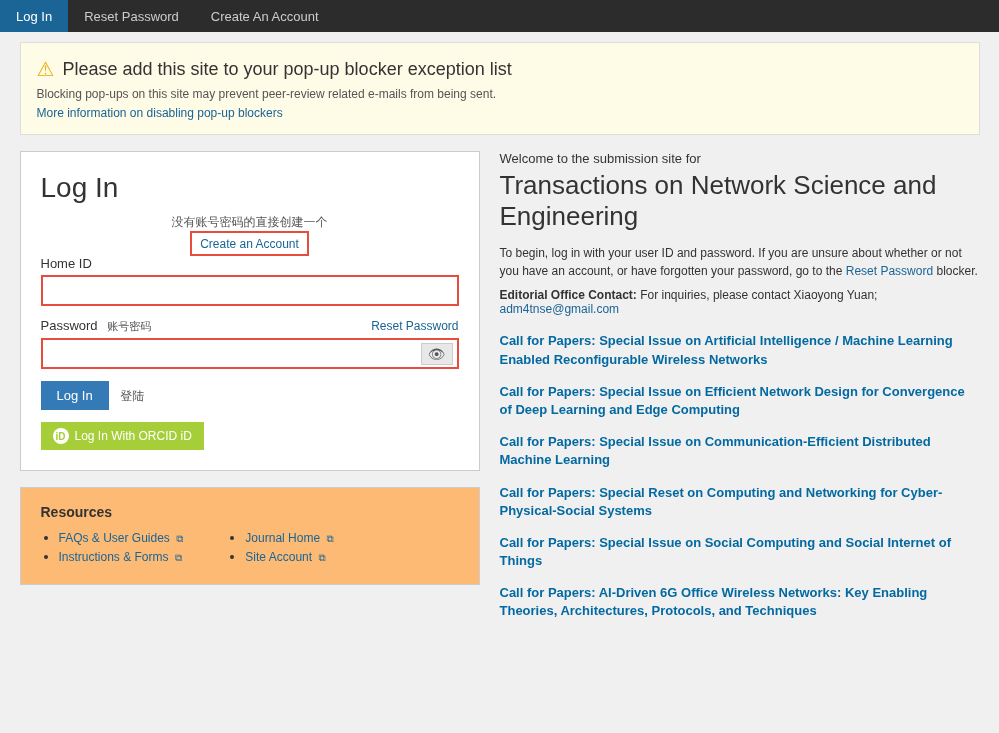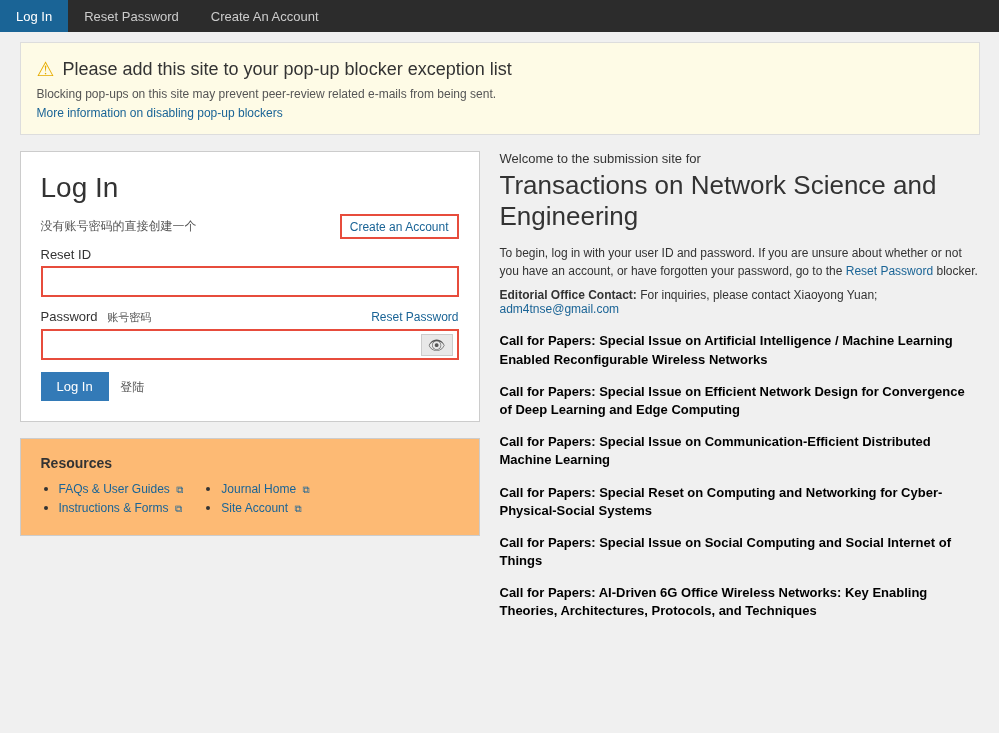--- a/index.html
+++ b/index.html
@@ -85,21 +85,21 @@
     .login-box h2 {
       font-size: 28px;
       font-weight: normal;
       color: #333;
       margin-bottom: 10px;
     }
     .create-account-row {
       display: flex;
       justify-content: space-between;
       align-items: center;
-      margin-bottom: 8px;
+      flex-direction: column;
     }
     .create-account-note {
       font-size: 12px;
       color: #555;
     }
     .create-account-link-box {
       border: 2px solid #e74c3c;
       padding: 3px 8px;
     }
     .create-account-link-box a {
@@ -204,21 +204,21 @@
       border: 1px solid #ccc;
       padding: 16px 20px;
     }
     .resources-box h4 {
       font-size: 14px;
       font-weight: bold;
       margin-bottom: 10px;
     }
     .resources-cols {
       display: flex;
-      gap: 20px;
+      gap: 44px;
     }
     .resources-col ul {
       list-style: disc;
       padding-left: 18px;
     }
     .resources-col ul li {
       margin-bottom: 4px;
     }
     .resources-col ul li a {
       color: #1a6496;
@@ -264,21 +264,21 @@
     }
     .right-col .contact-text strong {
       font-weight: bold;
     }
     .right-col .contact-text a {
       color: #1a6496;
       text-decoration: none;
     }
     .cfp-link {
       display: block;
-      color: #000000;
+      color: #0369a1;
       text-decoration: none;
       font-size: 13px;
       font-weight: bold;
       margin-bottom: 14px;
       line-height: 1.4;
     }
   </style>
 </head>
 <body>
 
@@ -309,21 +309,21 @@
         <div class="create-account-row">
           <span class="create-account-note">没有账号密码的直接创建一个</span>
           <div class="create-account-link-box">
             <a href="#">Create an Account</a>
           </div>
         </div>
 
         
         <div class="form-group">
           <div class="form-label-row">
-            <span class="form-label">Reset ID</span>
+            <span class="form-label">Home ID</span>
           </div>
           <div class="input-wrapper">
             <input type="text" class="form-input" style="">
           </div>
         </div>
 
         
         <div class="form-group">
           <div class="form-label-row">
             <span>
@@ -338,20 +338,24 @@
           </div>
         </div>
 
         
         <div>
           <button class="login-btn">Log In</button>
           <span class="login-cn-note">登陆</span>
         </div>
 
         
+        <button class="orcid-btn">
+          <span class="orcid-icon">iD</span>
+          <span>Log In With ORCID iD</span>
+        </button>
       </div>
 
       <div class="resources-box">
         <h4>Resources</h4>
         <div class="resources-cols">
           <div class="resources-col">
             <ul>
               <li>
                 <a href="#">
                   <span>FAQs &amp; User Guides</span>

